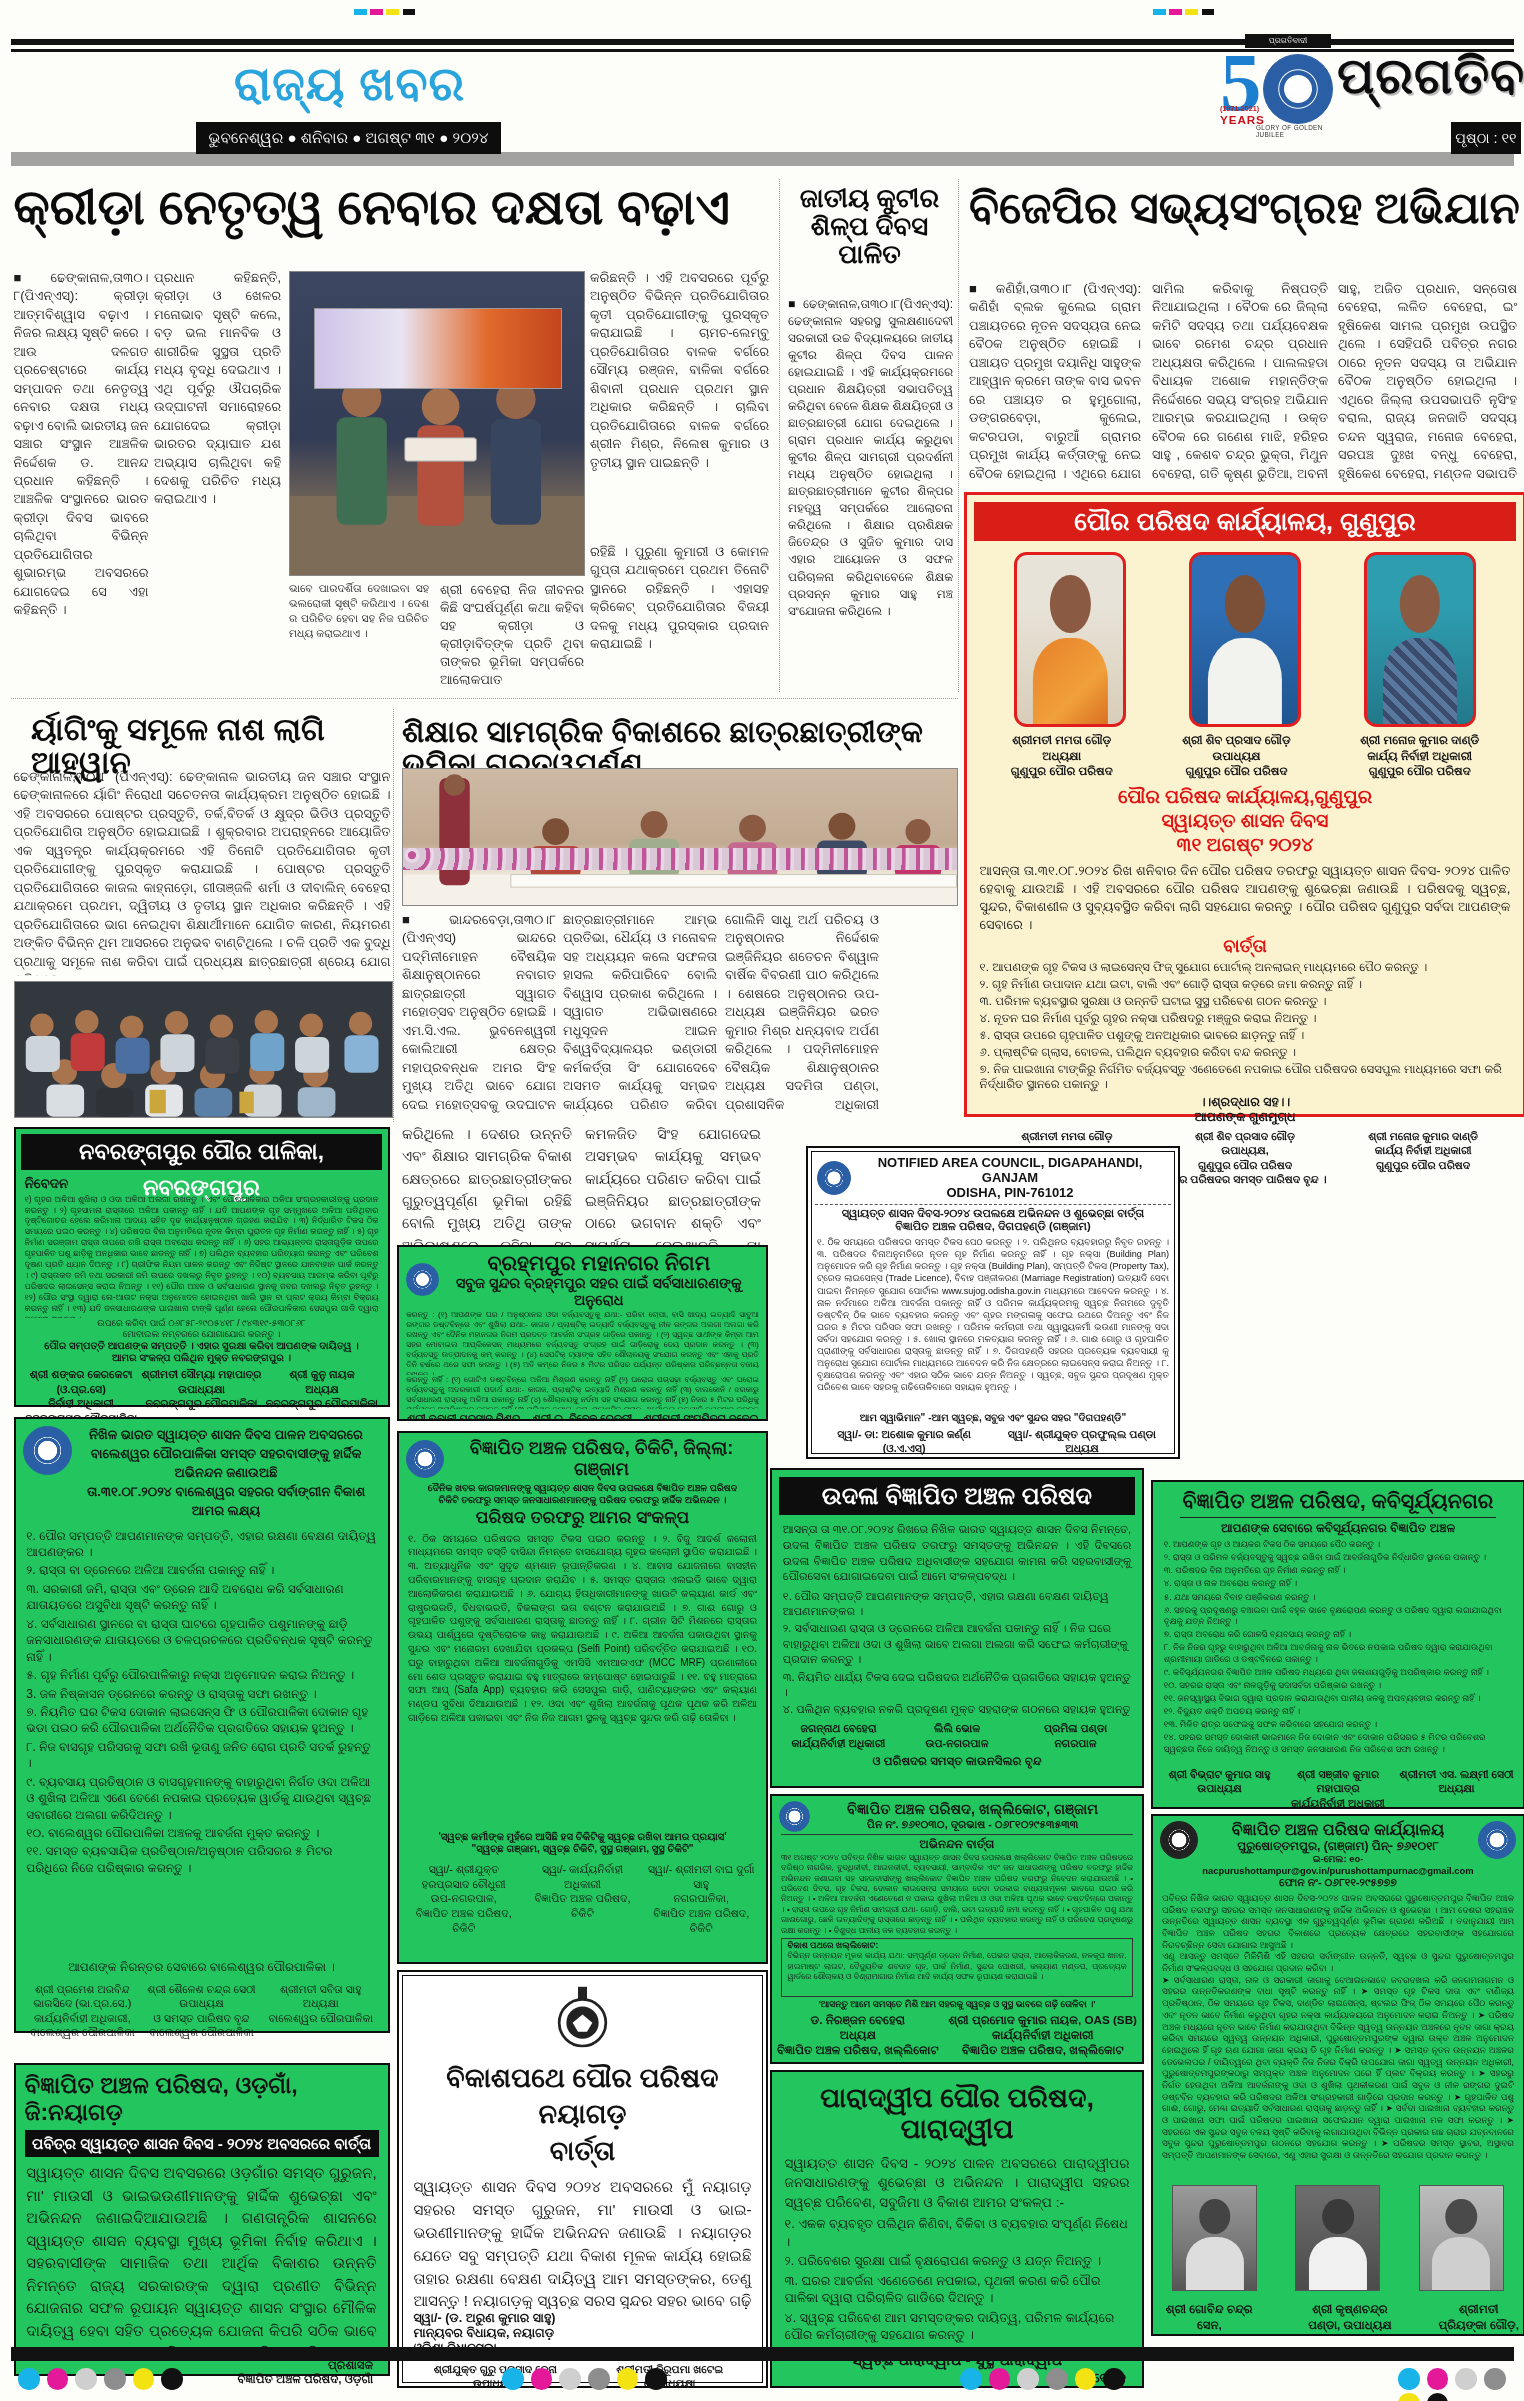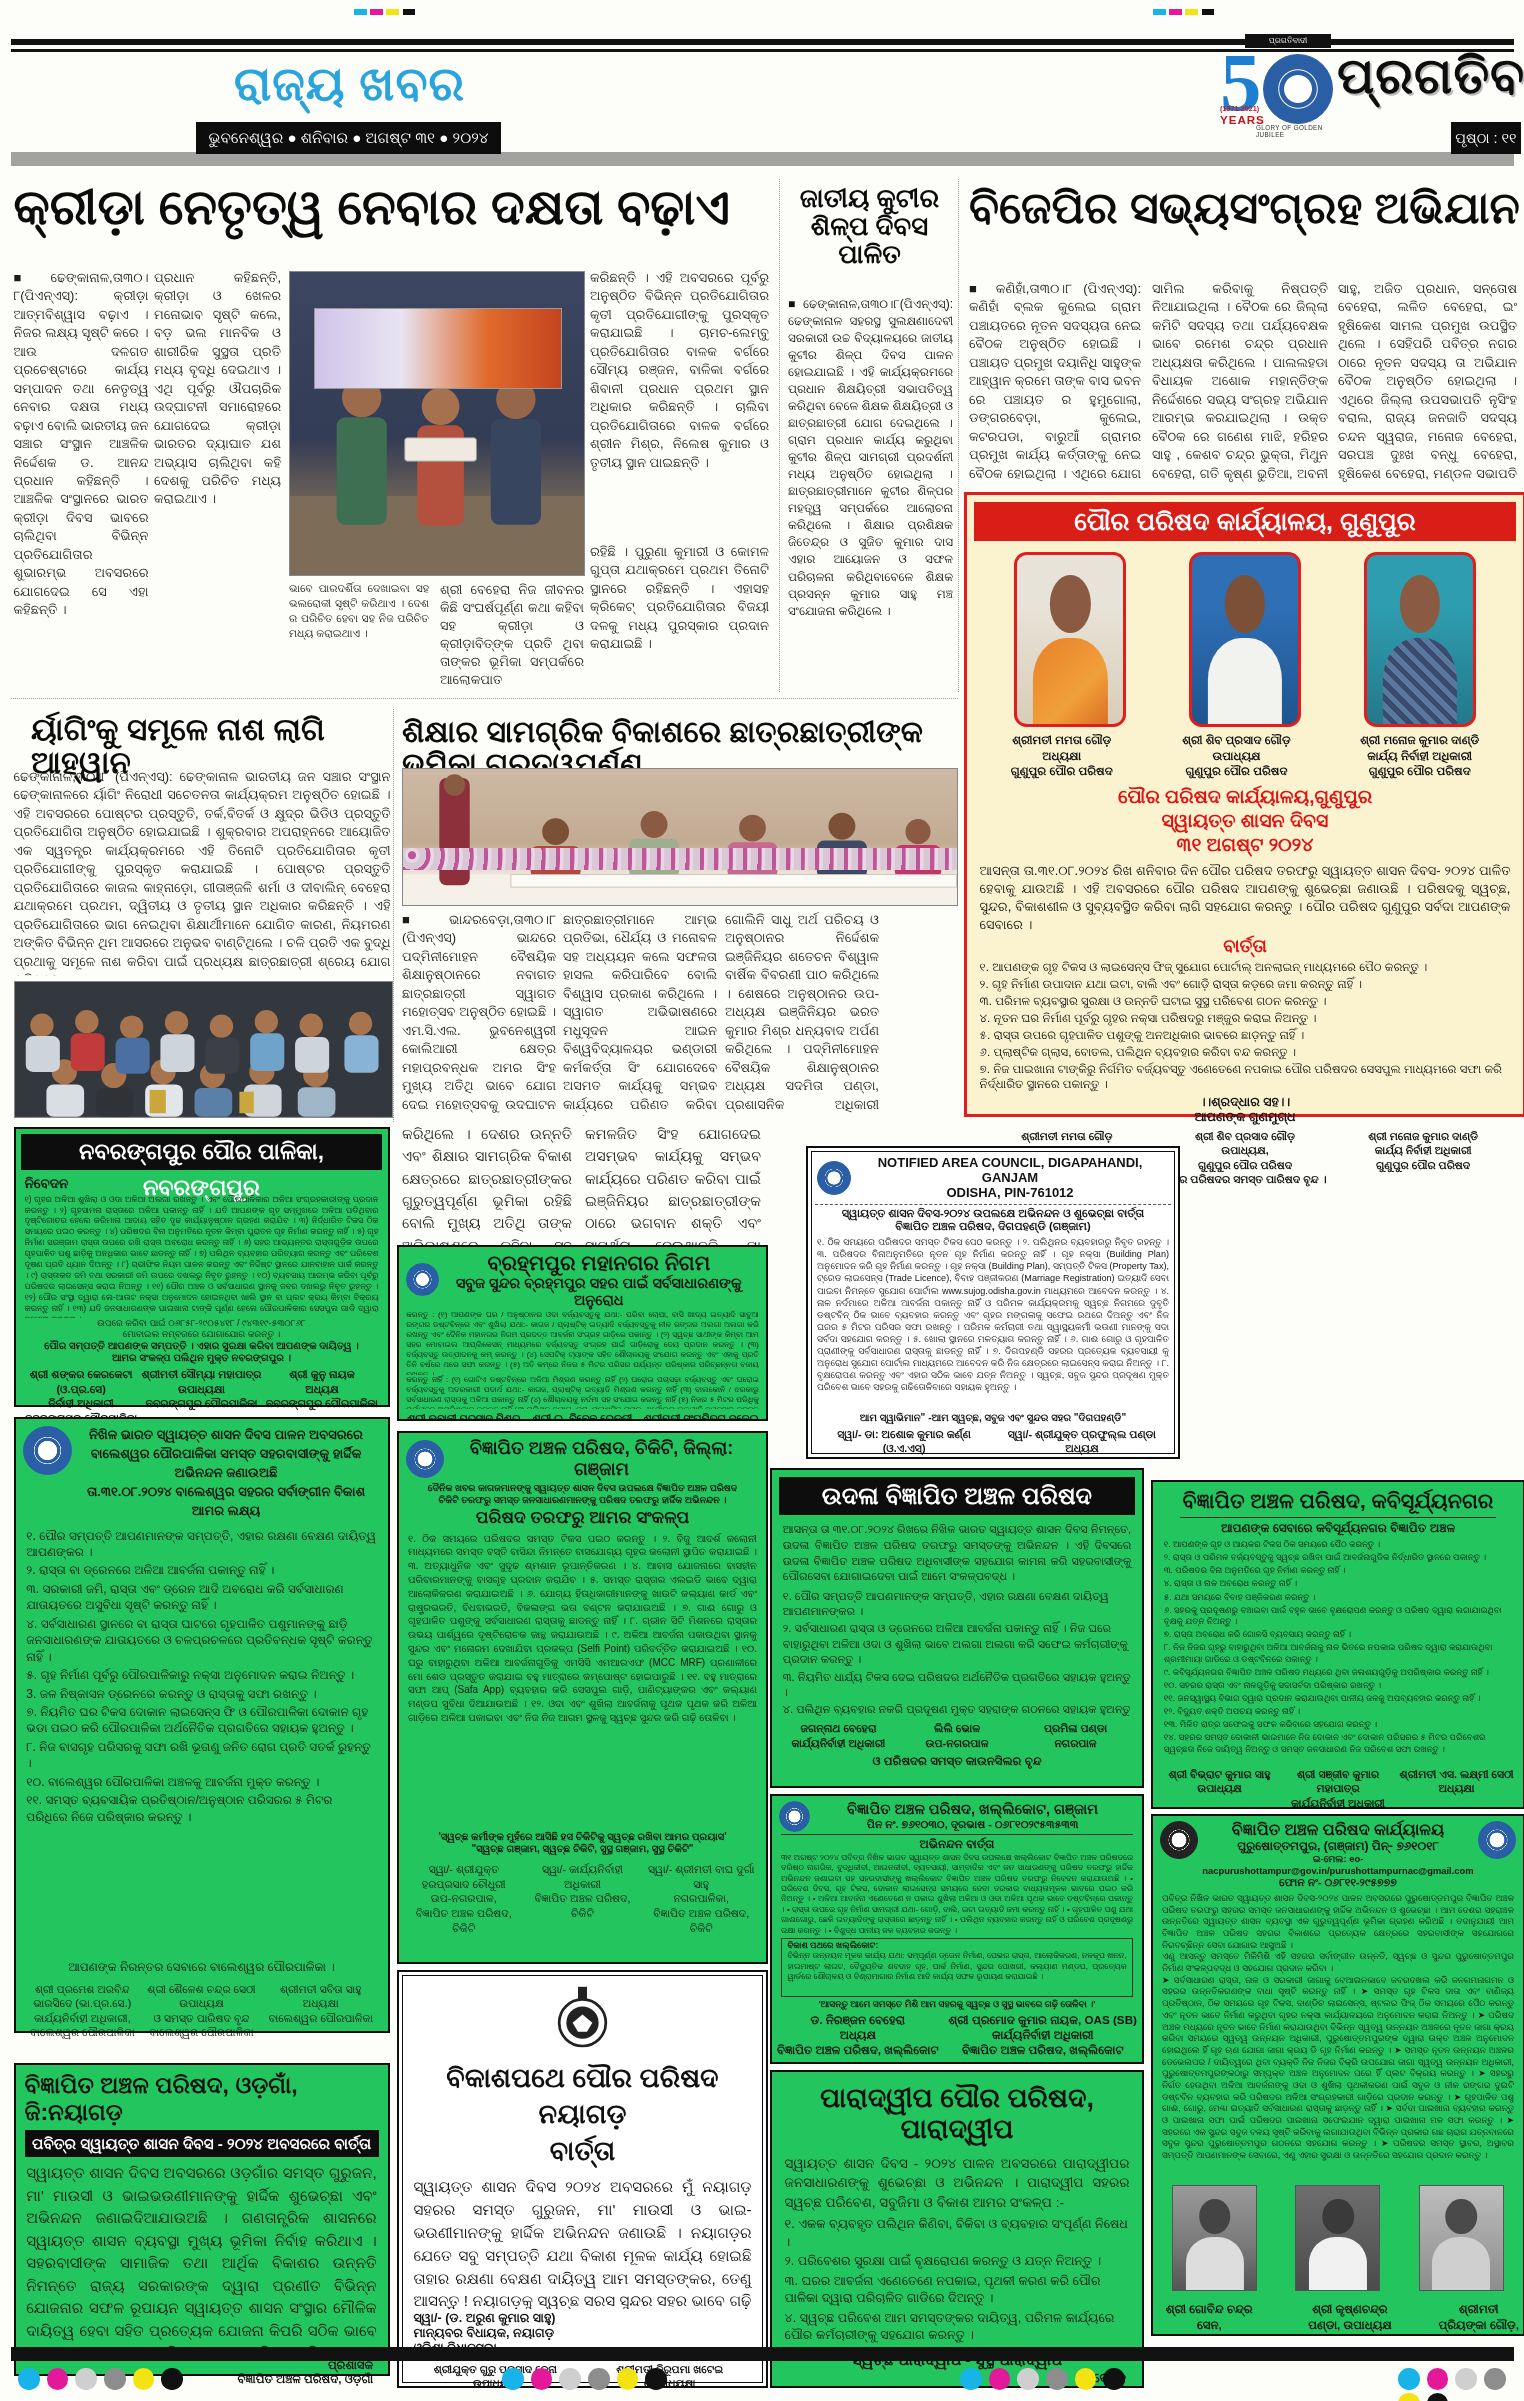--- a/index.html
+++ b/index.html
@@ -282,20 +282,21 @@
     </div>
     <div class="list-block" style="margin:7.2px 10.8px 0;font-size:12px;line-height:1.38;height:431px;overflow:hidden;">
         <div style="white-space: pre-line;">୧.  ପୌର ସମ୍ପତ୍ତି ଆପଣମାନଙ୍କ ସମ୍ପତ୍ତି, ଏହାର ରକ୍ଷଣା ବେକ୍ଷଣ ଦାୟିତ୍ୱ ଆପଣଙ୍କର ।</div>
         <div style="white-space: pre-line;">୨.  ରାସ୍ତା ବା ଡ୍ରେନରେ ଅଳିଆ ଆବର୍ଜନା ପକାନ୍ତୁ ନାହିଁ ।</div>
         <div style="white-space: pre-line;">୩.  ସରକାରୀ ଜମି, ରାସ୍ତା ଏବଂ ଡ୍ରେନ ଆଦି ଅବରୋଧ କରି ସର୍ବସାଧାରଣ ଯାତାୟତରେ ଅସୁବିଧା ସୃଷ୍ଟି କରନ୍ତୁ ନାହିଁ ।</div>
         <div style="white-space: pre-line;">୪.  ସର୍ବସାଧାରଣ ସ୍ଥାନରେ ବା ରାସ୍ତା ଘାଟରେ ଗୃହପାଳିତ ପଶୁମାନଙ୍କୁ ଛାଡ଼ି ଜନସାଧାରଣଙ୍କ ଯାତାୟତରେ ଓ ଚଳପ୍ରଚଳରେ ପ୍ରତିବନ୍ଧକ ସୃଷ୍ଟି କରନ୍ତୁ ନାହିଁ ।</div>
         <div style="white-space: pre-line;">୫.  ଗୃହ ନିର୍ମାଣ ପୂର୍ବରୁ ପୌରପାଳିକାରୁ ନକ୍ସା ଅନୁମୋଦନ କରାଇ ନିଅନ୍ତୁ ।</div>
         <div style="white-space: pre-line;">3.  ଜଳ ନିଷ୍କାସନ ଡ୍ରେନରେ କରନ୍ତୁ ଓ ରାସ୍ତାକୁ ସଫା ରଖନ୍ତୁ ।</div>
         <div style="white-space: pre-line;">୭.  ନିୟମିତ ଘର ଟିକସ ଦୋକାନ ଲାଇସେନ୍ସ ଫି ଓ ପୌରପାଳିକା ଦୋକାନ ଗୃହ ଭଡା ପଇଠ କରି ପୌରପାଳିକା ଅର୍ଥନୈତିକ ପ୍ରଗତିରେ ସହାୟକ ହୁଅନ୍ତୁ ।</div>
         <div style="white-space: pre-line;">୮.  ନିଜ ବାସଗୃହ ପରିସରକୁ ସଫା ରଖି ଭୂତାଣୁ ଜନିତ ରୋଗ ପ୍ରତି ସତର୍କ ରୁହନ୍ତୁ ।</div>
+        <div style="white-space: pre-line;">୯.  ବ୍ୟବସାୟ ପ୍ରତିଷ୍ଠାନ ଓ ବାସଗୃହମାନଙ୍କୁ ବାହାରୁଥିବା ନିର୍ଗତ ଓଦା ଅଳିଆ ଓ ଶୁଖିଲା ଅଳିଆ ଏଣେ ତେଣେ ନପକାଇ ପ୍ରତ୍ୟେକ ୱାର୍ଡକୁ ଯାଉଥିବା ସ୍ୱଚ୍ଛ ସବାରୀରେ ଅଲଗା କରିଦିଅନ୍ତୁ ।</div>
         <div style="white-space: pre-line;">୧୦. ବାଲେଶ୍ୱର ପୌରପାଳିକା ଅଞ୍ଚଳକୁ ଆବର୍ଜନା ମୁକ୍ତ କରନ୍ତୁ ।</div>
         <div style="white-space: pre-line;">୧୧. ସମସ୍ତ ବ୍ୟବସାୟିକ ପ୍ରତିଷ୍ଠାନ/ଅନୁଷ୍ଠାନ ପରିସରର ୫ ମିଟର ପରିଧିରେ ନିଜେ ପରିଷ୍କାର କରନ୍ତୁ ।</div>
       </div>
     <div class="ctr" style="font-size:12px;margin-top:1.8px;">ଆପଣଙ୍କ ନିରନ୍ତର ସେବାରେ ବାଲେଶ୍ୱର ପୌରପାଳିକା ।</div>
     <div class="sig-row" style="margin:7.2px 7.2px 0;font-weight:normal;">
         <div style="white-space: pre-line;">ଶ୍ରୀ ପ୍ରମେଶ ଅରବିନ୍ଦ ଭାରସିଦେ (ଭା.ପ୍ର.ସେ.)
 କାର୍ଯ୍ୟନିର୍ବାହୀ ଅଧିକାରୀ,
 ବାଲେଶ୍ୱର ପୌରପାଳିକା</div>
         <div style="white-space: pre-line;">ଶ୍ରୀ ଶୈଳେଶ ଚନ୍ଦ୍ର ସେଠୀ
 ଉପାଧ୍ୟକ୍ଷ

